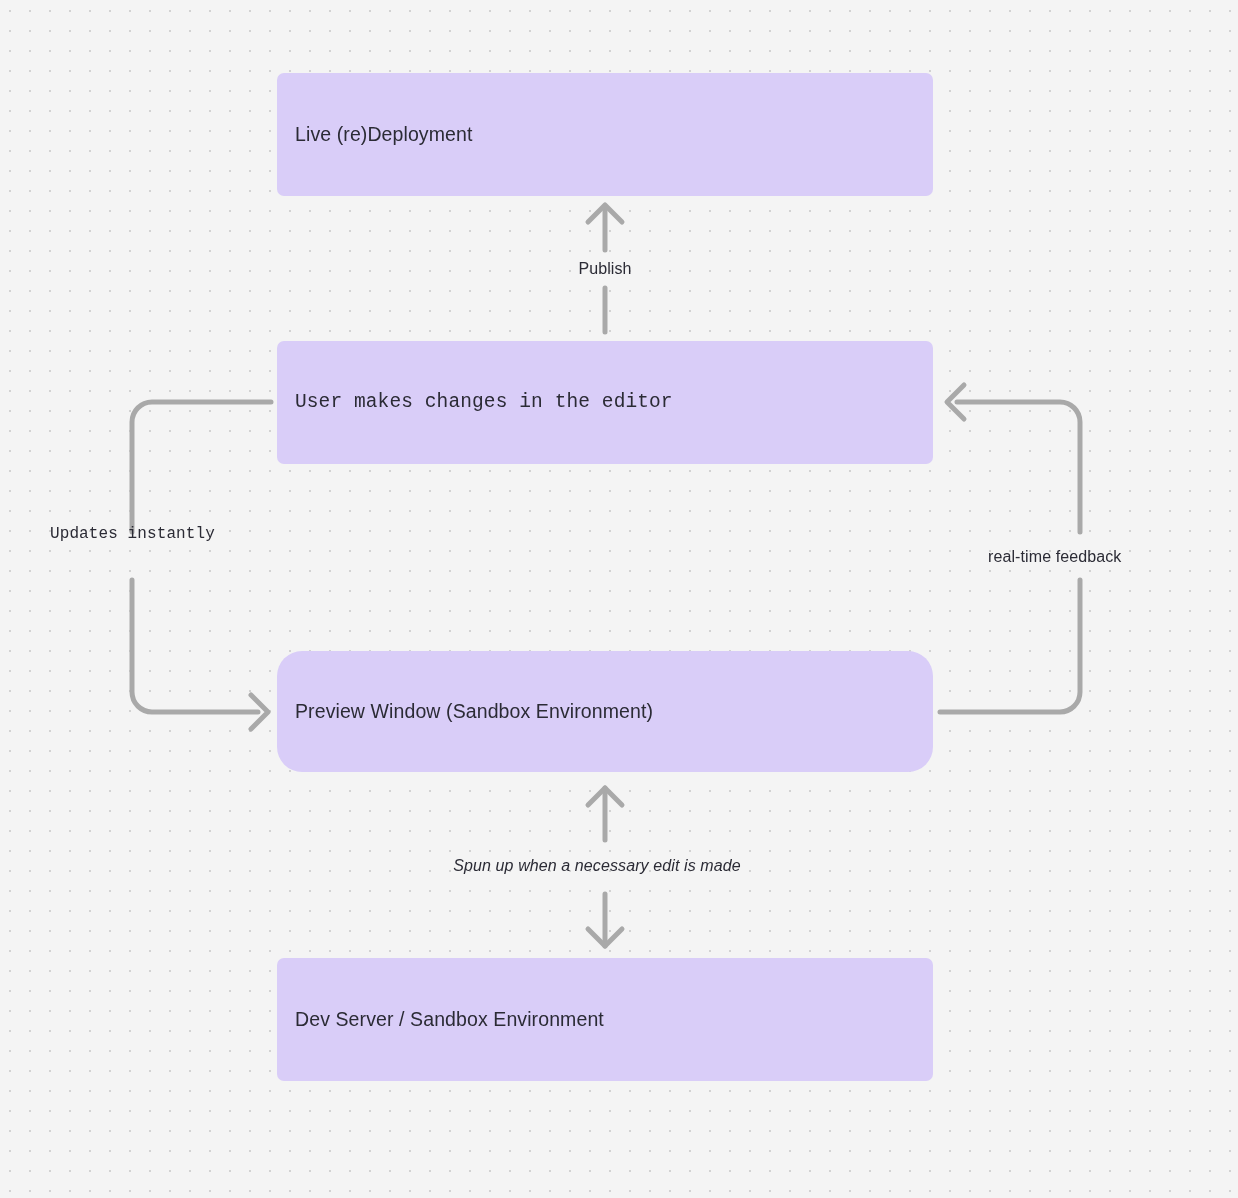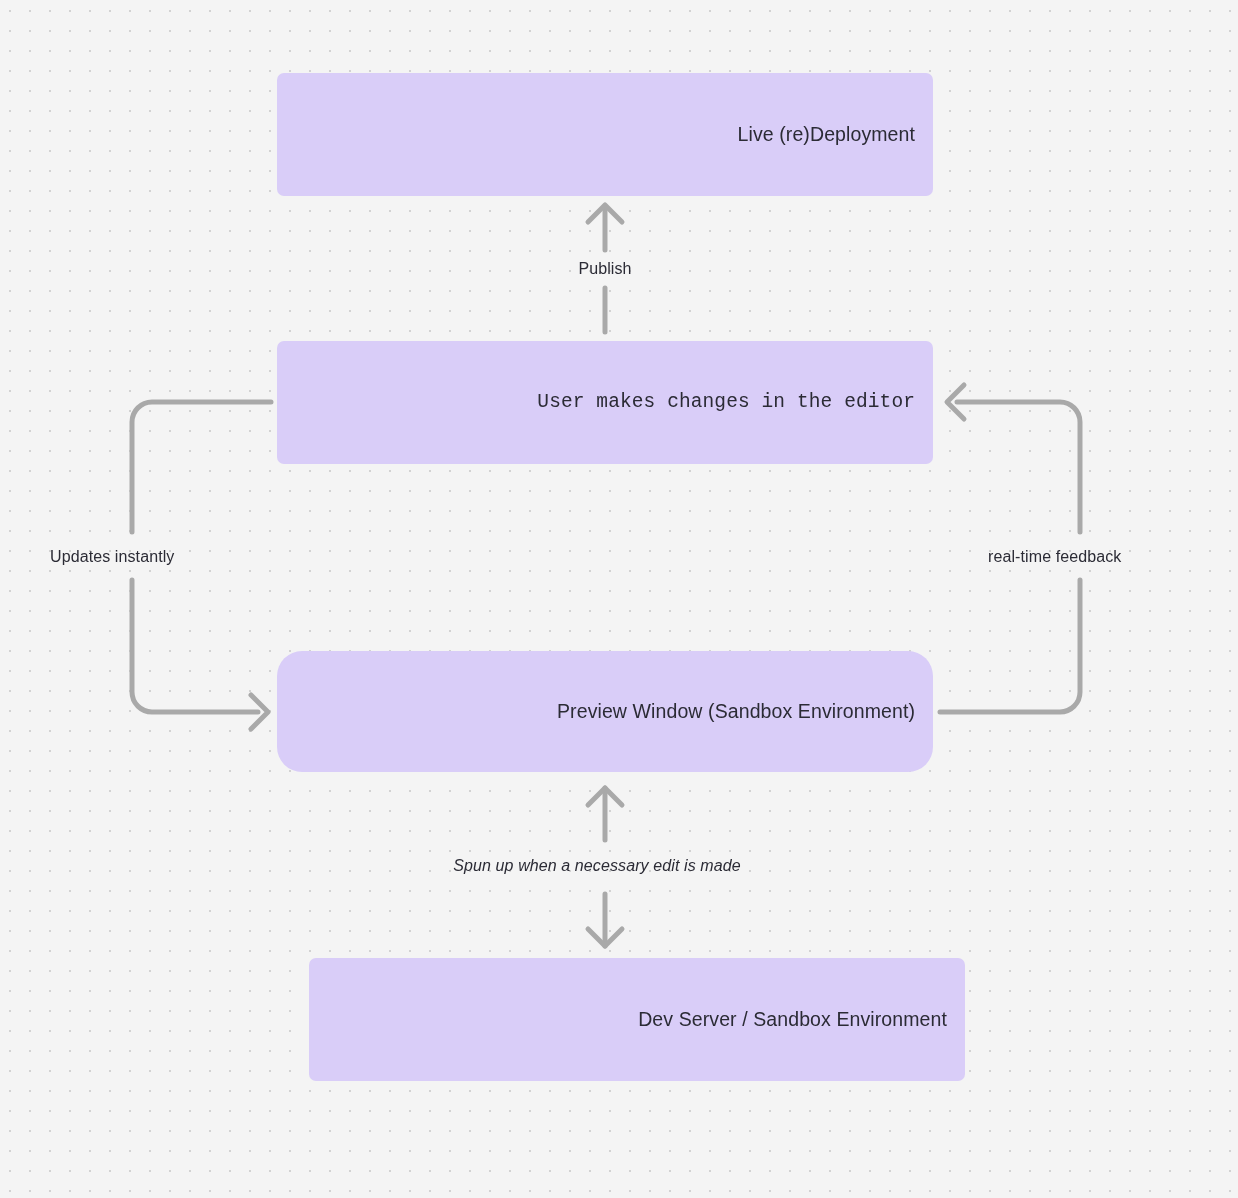--- a/index.html
+++ b/index.html
@@ -31,21 +31,21 @@
     height: 1198px;
     pointer-events: none;
   }
   .node {
     position: absolute;
     box-sizing: border-box;
     background-color: #d9cdf8;
     border-radius: 7px;
     display: flex;
     align-items: center;
-    justify-content: flex-end;
+    justify-content: flex-start;
     text-align: center;
   }
   .node-label {
     font-size: 19.5px;
     color: #2b2b35;
     letter-spacing: 0.1px;
     line-height: 1.3;
     padding: 0 18px;
   }
   .edge-label {
@@ -104,25 +104,25 @@
   </div>
 
   <div class="node" style="left:277px; top:341px; width:656px; height:123px;font-family:Liberation Mono, monospace;">
     <span class="node-label">User makes changes in the editor</span>
   </div>
 
   <div class="node" style="left:277px; top:651px; width:656px; height:121px;border-radius:25px;">
     <span class="node-label">Preview Window (Sandbox Environment)</span>
   </div>
 
-  <div class="node" style="left:277px; top:958px; width:656px; height:123px;margin-left:32px;">
+  <div class="node" style="left:277px; top:958px; width:656px; height:123px;">
     <span class="node-label">Dev Server / Sandbox Environment</span>
   </div>
 
   <div class="edge-label center" style="left:605px; top:269px;">Publish</div>
 
-  <div class="edge-label left-anchored" style="left:50px; top:557px;">Updates instantly</div>
+  <div class="edge-label left-anchored" style="left:50px; top:534px;font-family:Liberation Mono, monospace;">Updates instantly</div>
 
   <div class="edge-label left-anchored" style="left:988px; top:557px;text-align:center;">real-time feedback</div>
 
   <div class="edge-label center" style="left:597px; top:866px;font-style:italic;">Spun up when a necessary edit is made</div>
 
 </div>
 
 </body></html>

